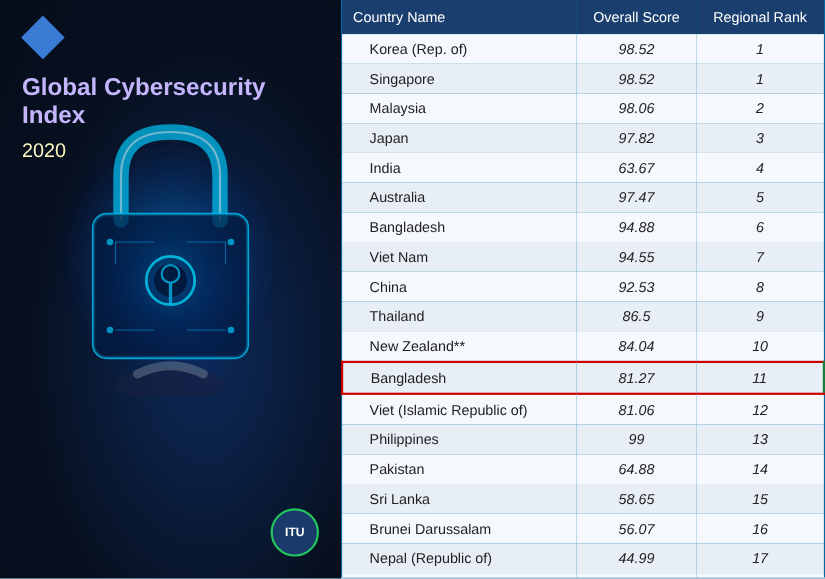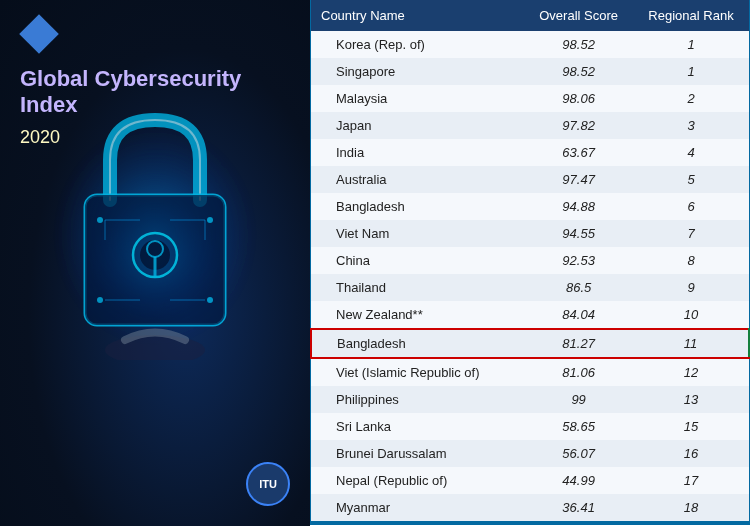--- a/index.html
+++ b/index.html
@@ -66,21 +66,21 @@
       right: 20px;
       z-index: 10;
       text-align: center;
     }
 
     .itu-circle {
       width: 44px;
       height: 44px;
       border-radius: 50%;
       background: #1a3a6b;
-      border: 2px solid #3b82f6;
+      border: 2px solid #22c55e;
       display: flex;
       align-items: center;
       justify-content: center;
       color: white;
       font-size: 11px;
       font-weight: bold;
     }
 
     
     .right-panel {
@@ -285,20 +285,25 @@
           <td>Viet (Islamic Republic of)</td>
           <td>81.06</td>
           <td>12</td>
         </tr>
         <tr>
           <td>Philippines</td>
           <td>99</td>
           <td>13</td>
         </tr>
         <tr>
+          <td>Pakistan</td>
+          <td>64.88</td>
+          <td>14</td>
+        </tr>
+        <tr>
           <td>Sri Lanka</td>
           <td>58.65</td>
           <td>15</td>
         </tr>
         <tr>
           <td>Brunei Darussalam</td>
           <td>56.07</td>
           <td>16</td>
         </tr>
         <tr>

